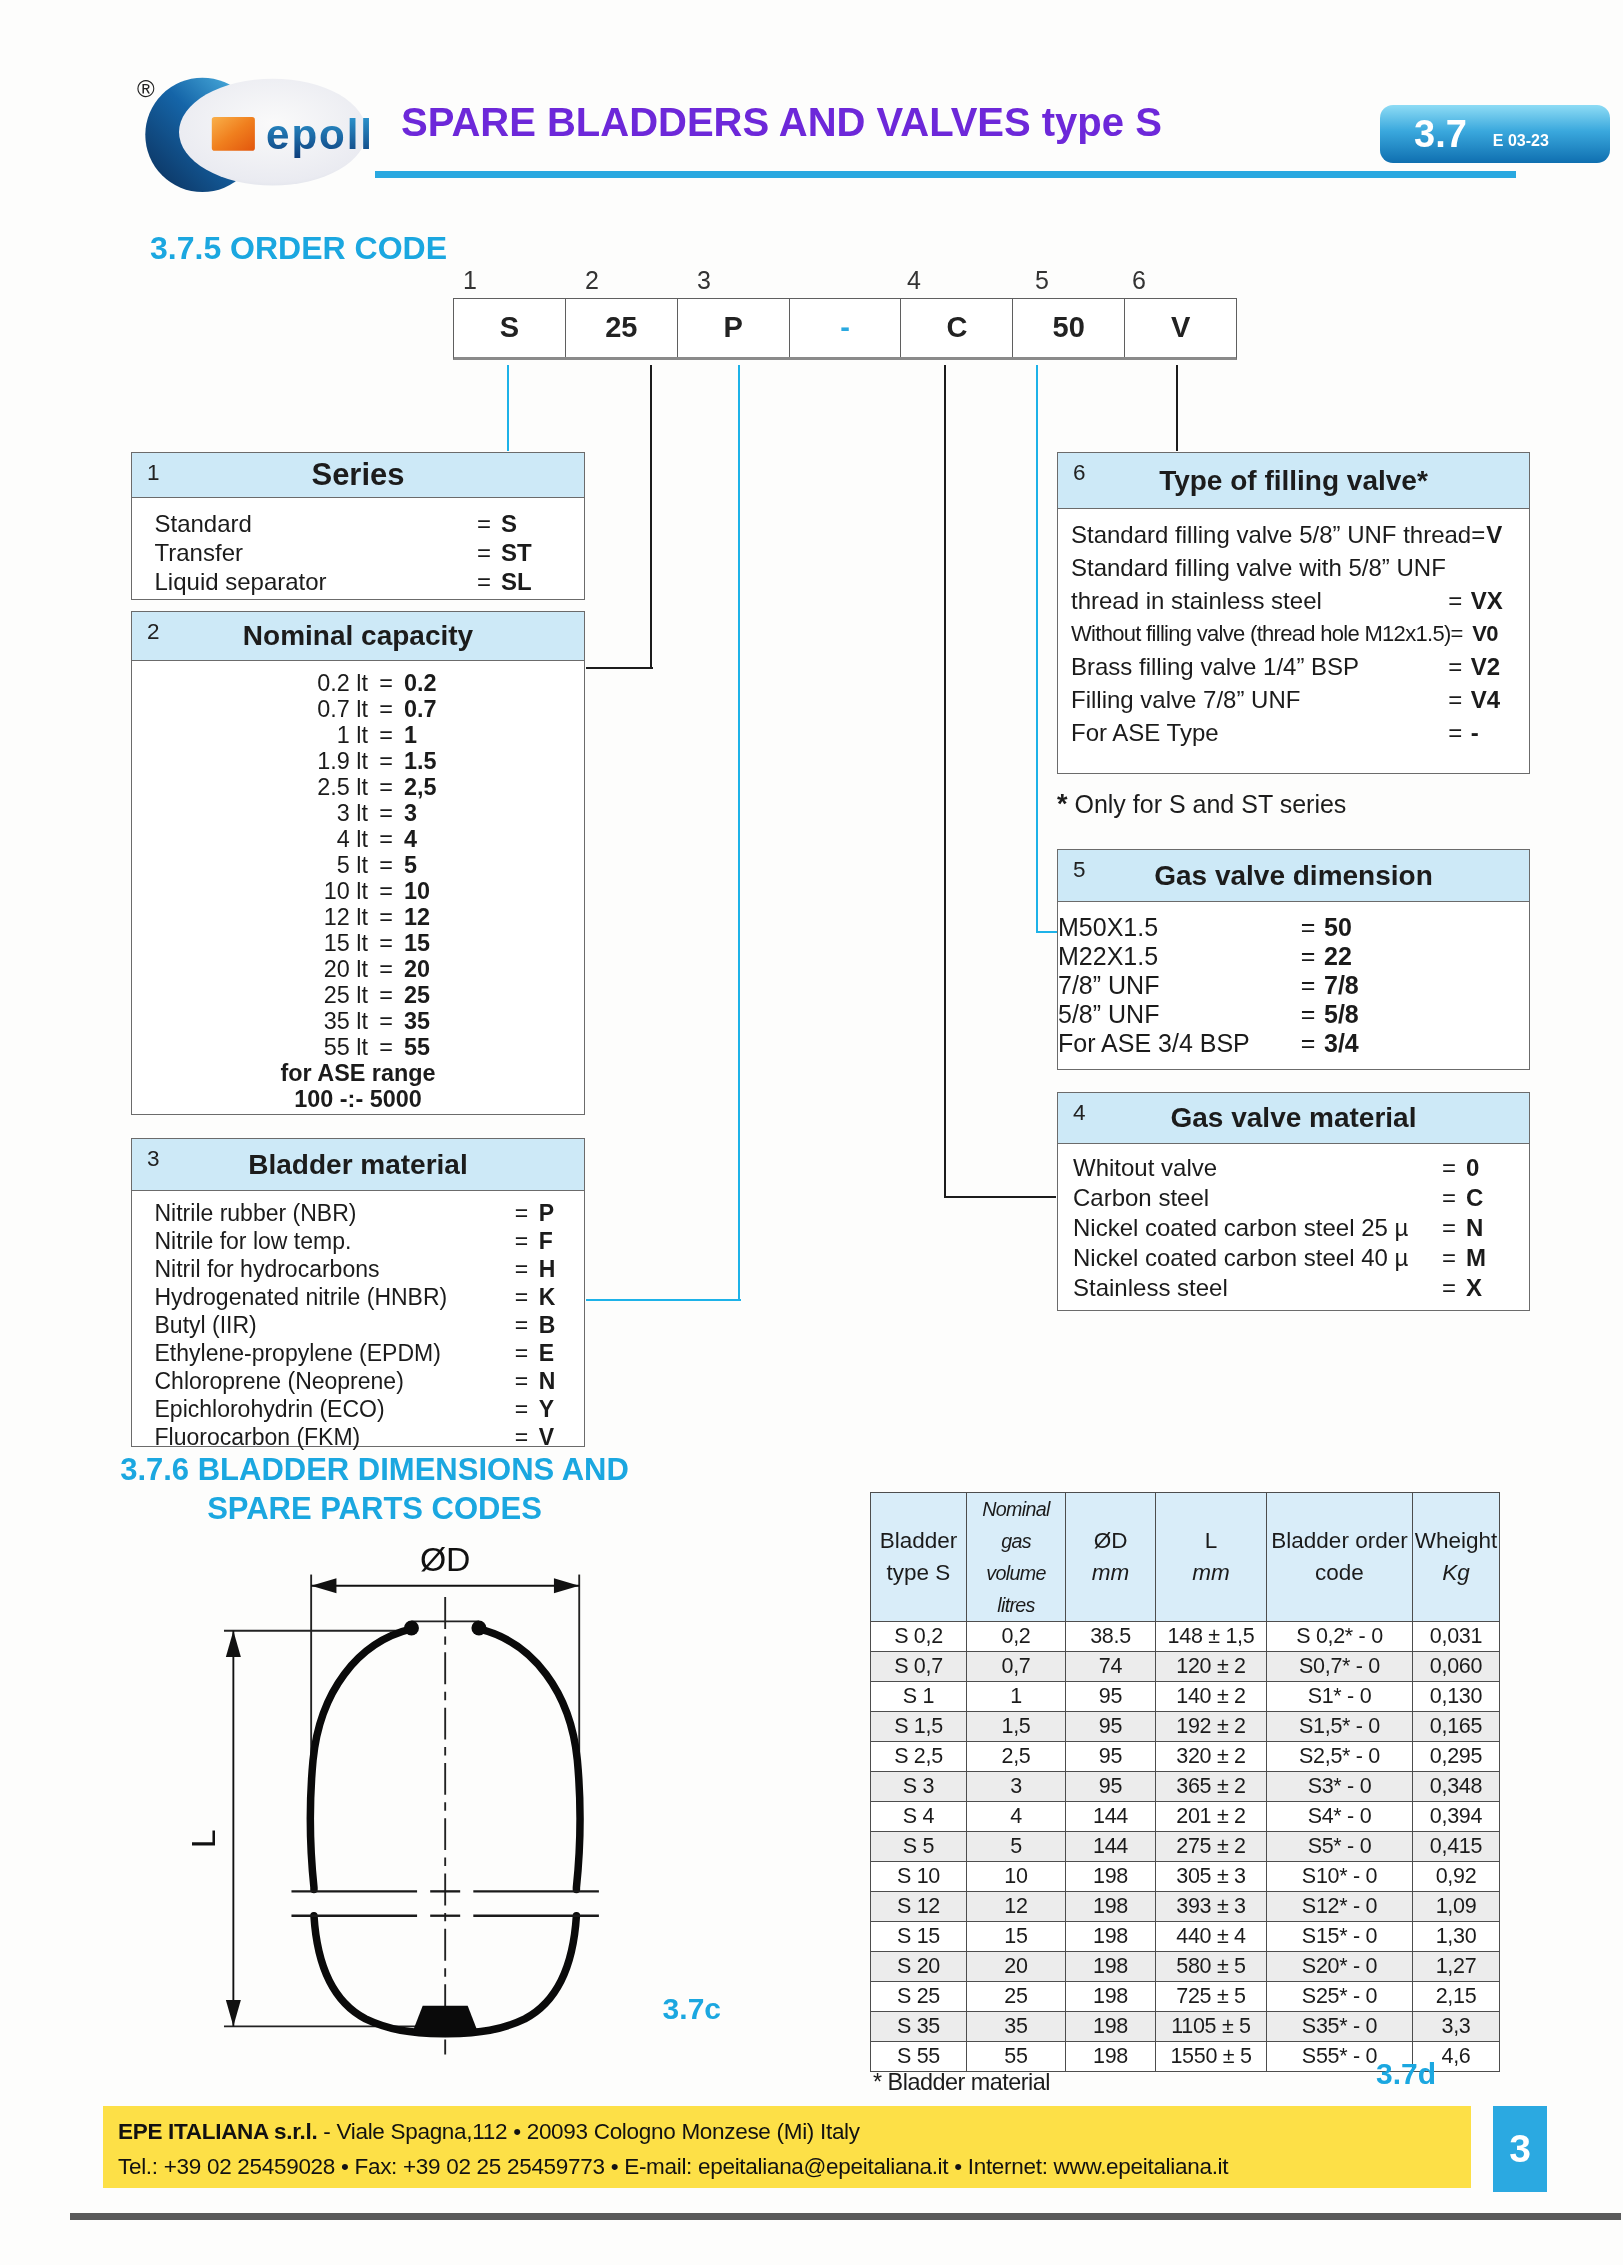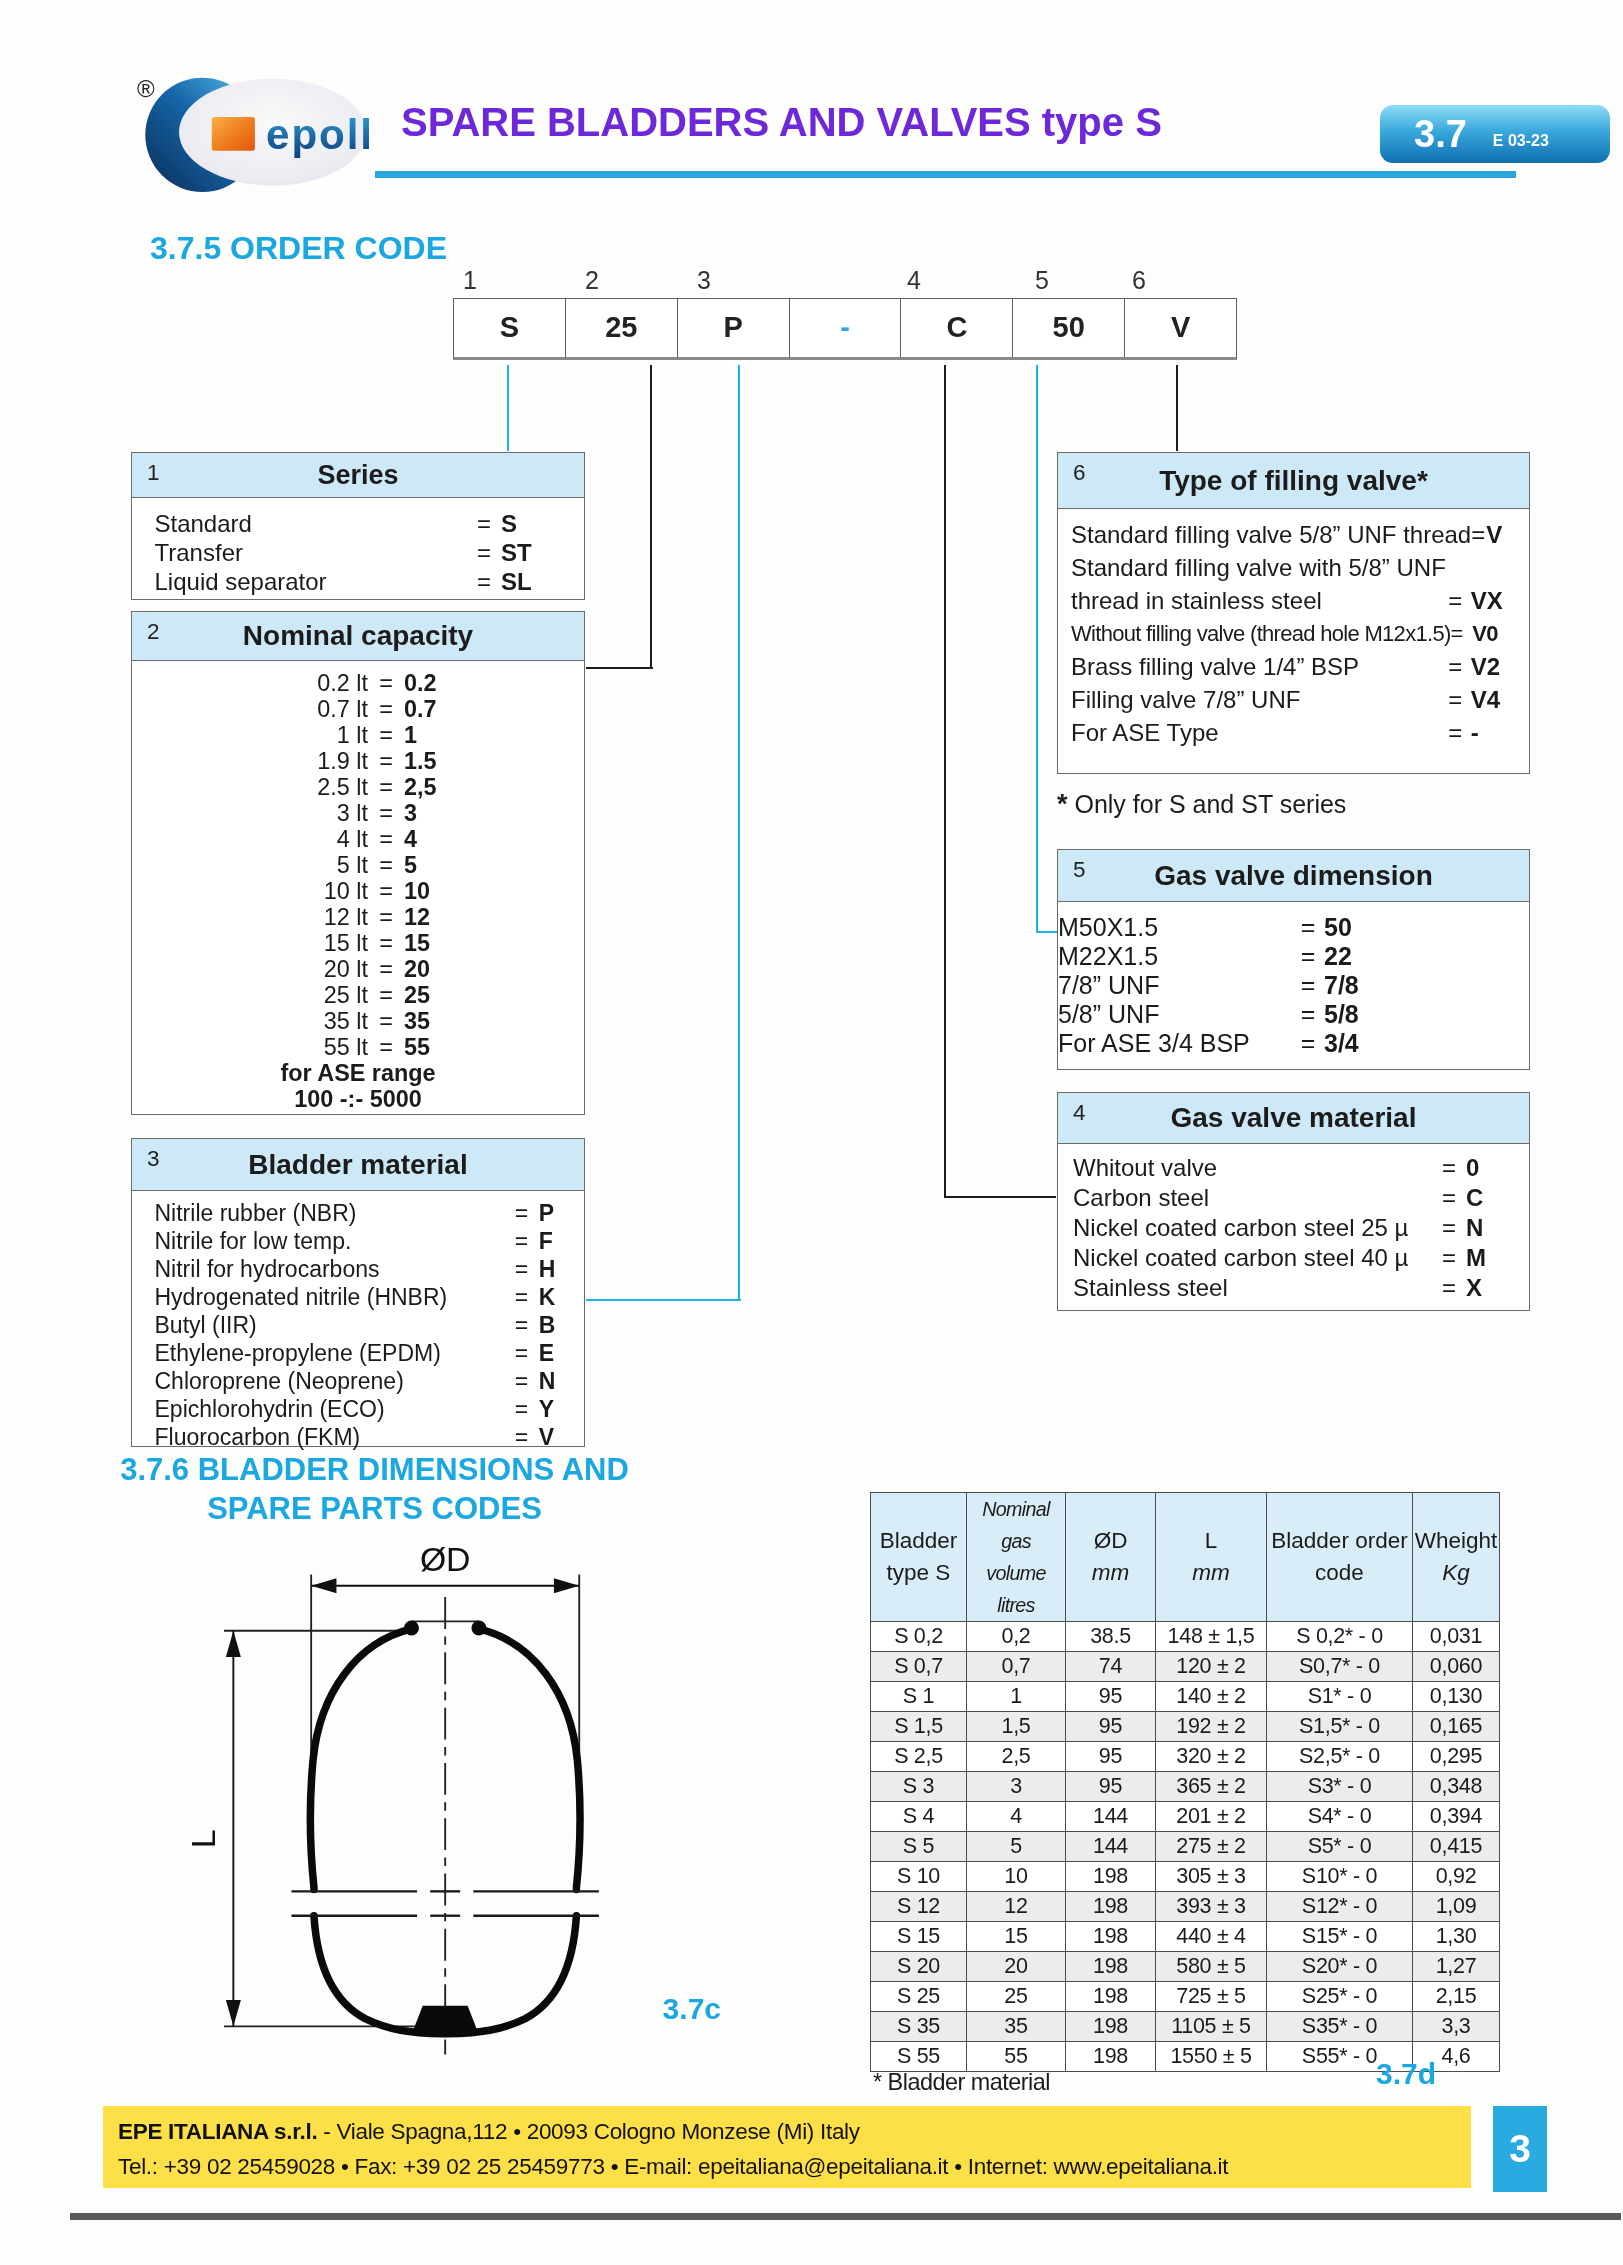--- a/index.html
+++ b/index.html
@@ -178,21 +178,21 @@
   <div class="conn cyan" style="left:586px;  top:1299px; width:155px; height:1.9px;"></div>
   <div class="conn" style="left:944px; top:365px; width:1.9px; height:832px;"></div>
   <div class="conn" style="left:944px; top:1196px; width:112px; height:1.9px;"></div>
   <div class="conn cyan" style="left:1036px; top:365px; width:1.9px; height:568px;"></div>
   <div class="conn cyan" style="left:1036px; top:931px; width:22.5px; height:1.9px;"></div>
   <div class="conn" style="left:1176px; top:365px; width:1.9px; height:86px;"></div>
 
   <div class="box" style="left:131px; top:452px; width:454px; height:148px;">
     <div class="box-header" style="height:45px;">
       <span class="box-num">1</span>
-      <span class="box-title" style="font-size:27px;">Series</span>
+      <span class="box-title" style="font-size:31px;">Series</span>
     </div>
     <div class="series-body">
 
     <div class="kv-row">
         <span class="kv-label">Standard</span>
         <span class="kv-eq">=</span>
         <span class="kv-code">S</span>
       </div>
         <div class="kv-row">
         <span class="kv-label">Transfer</span>

